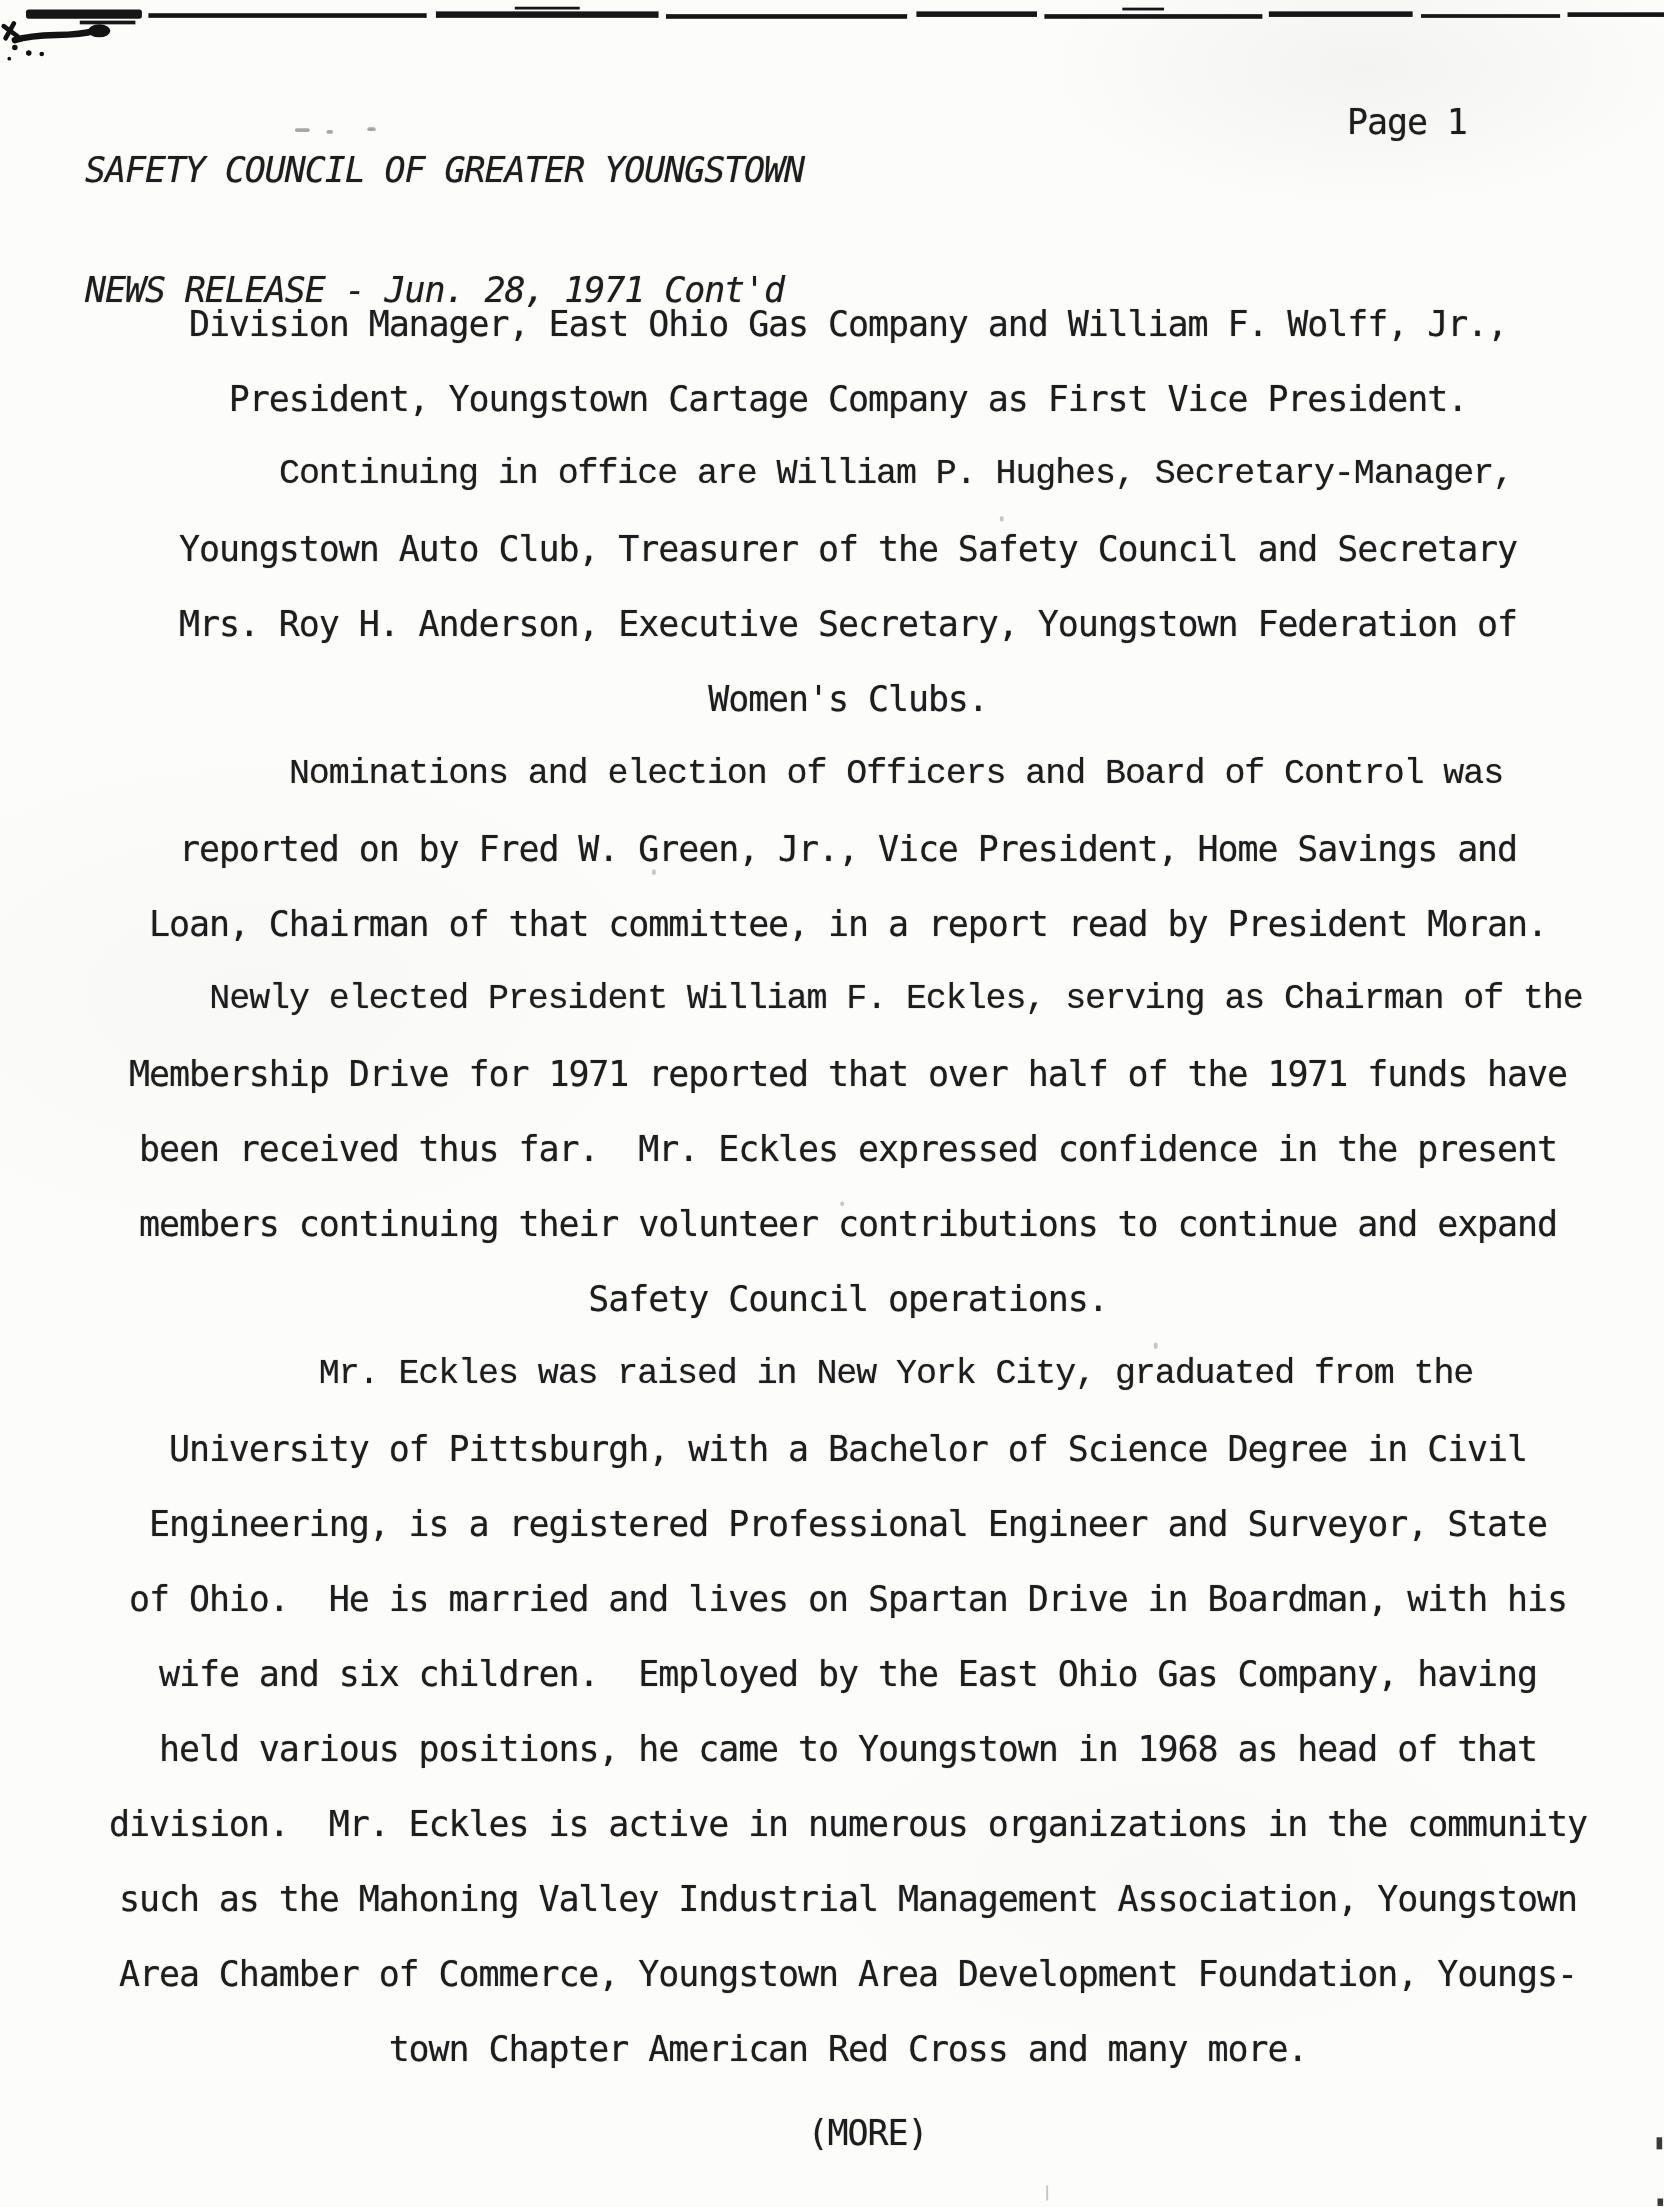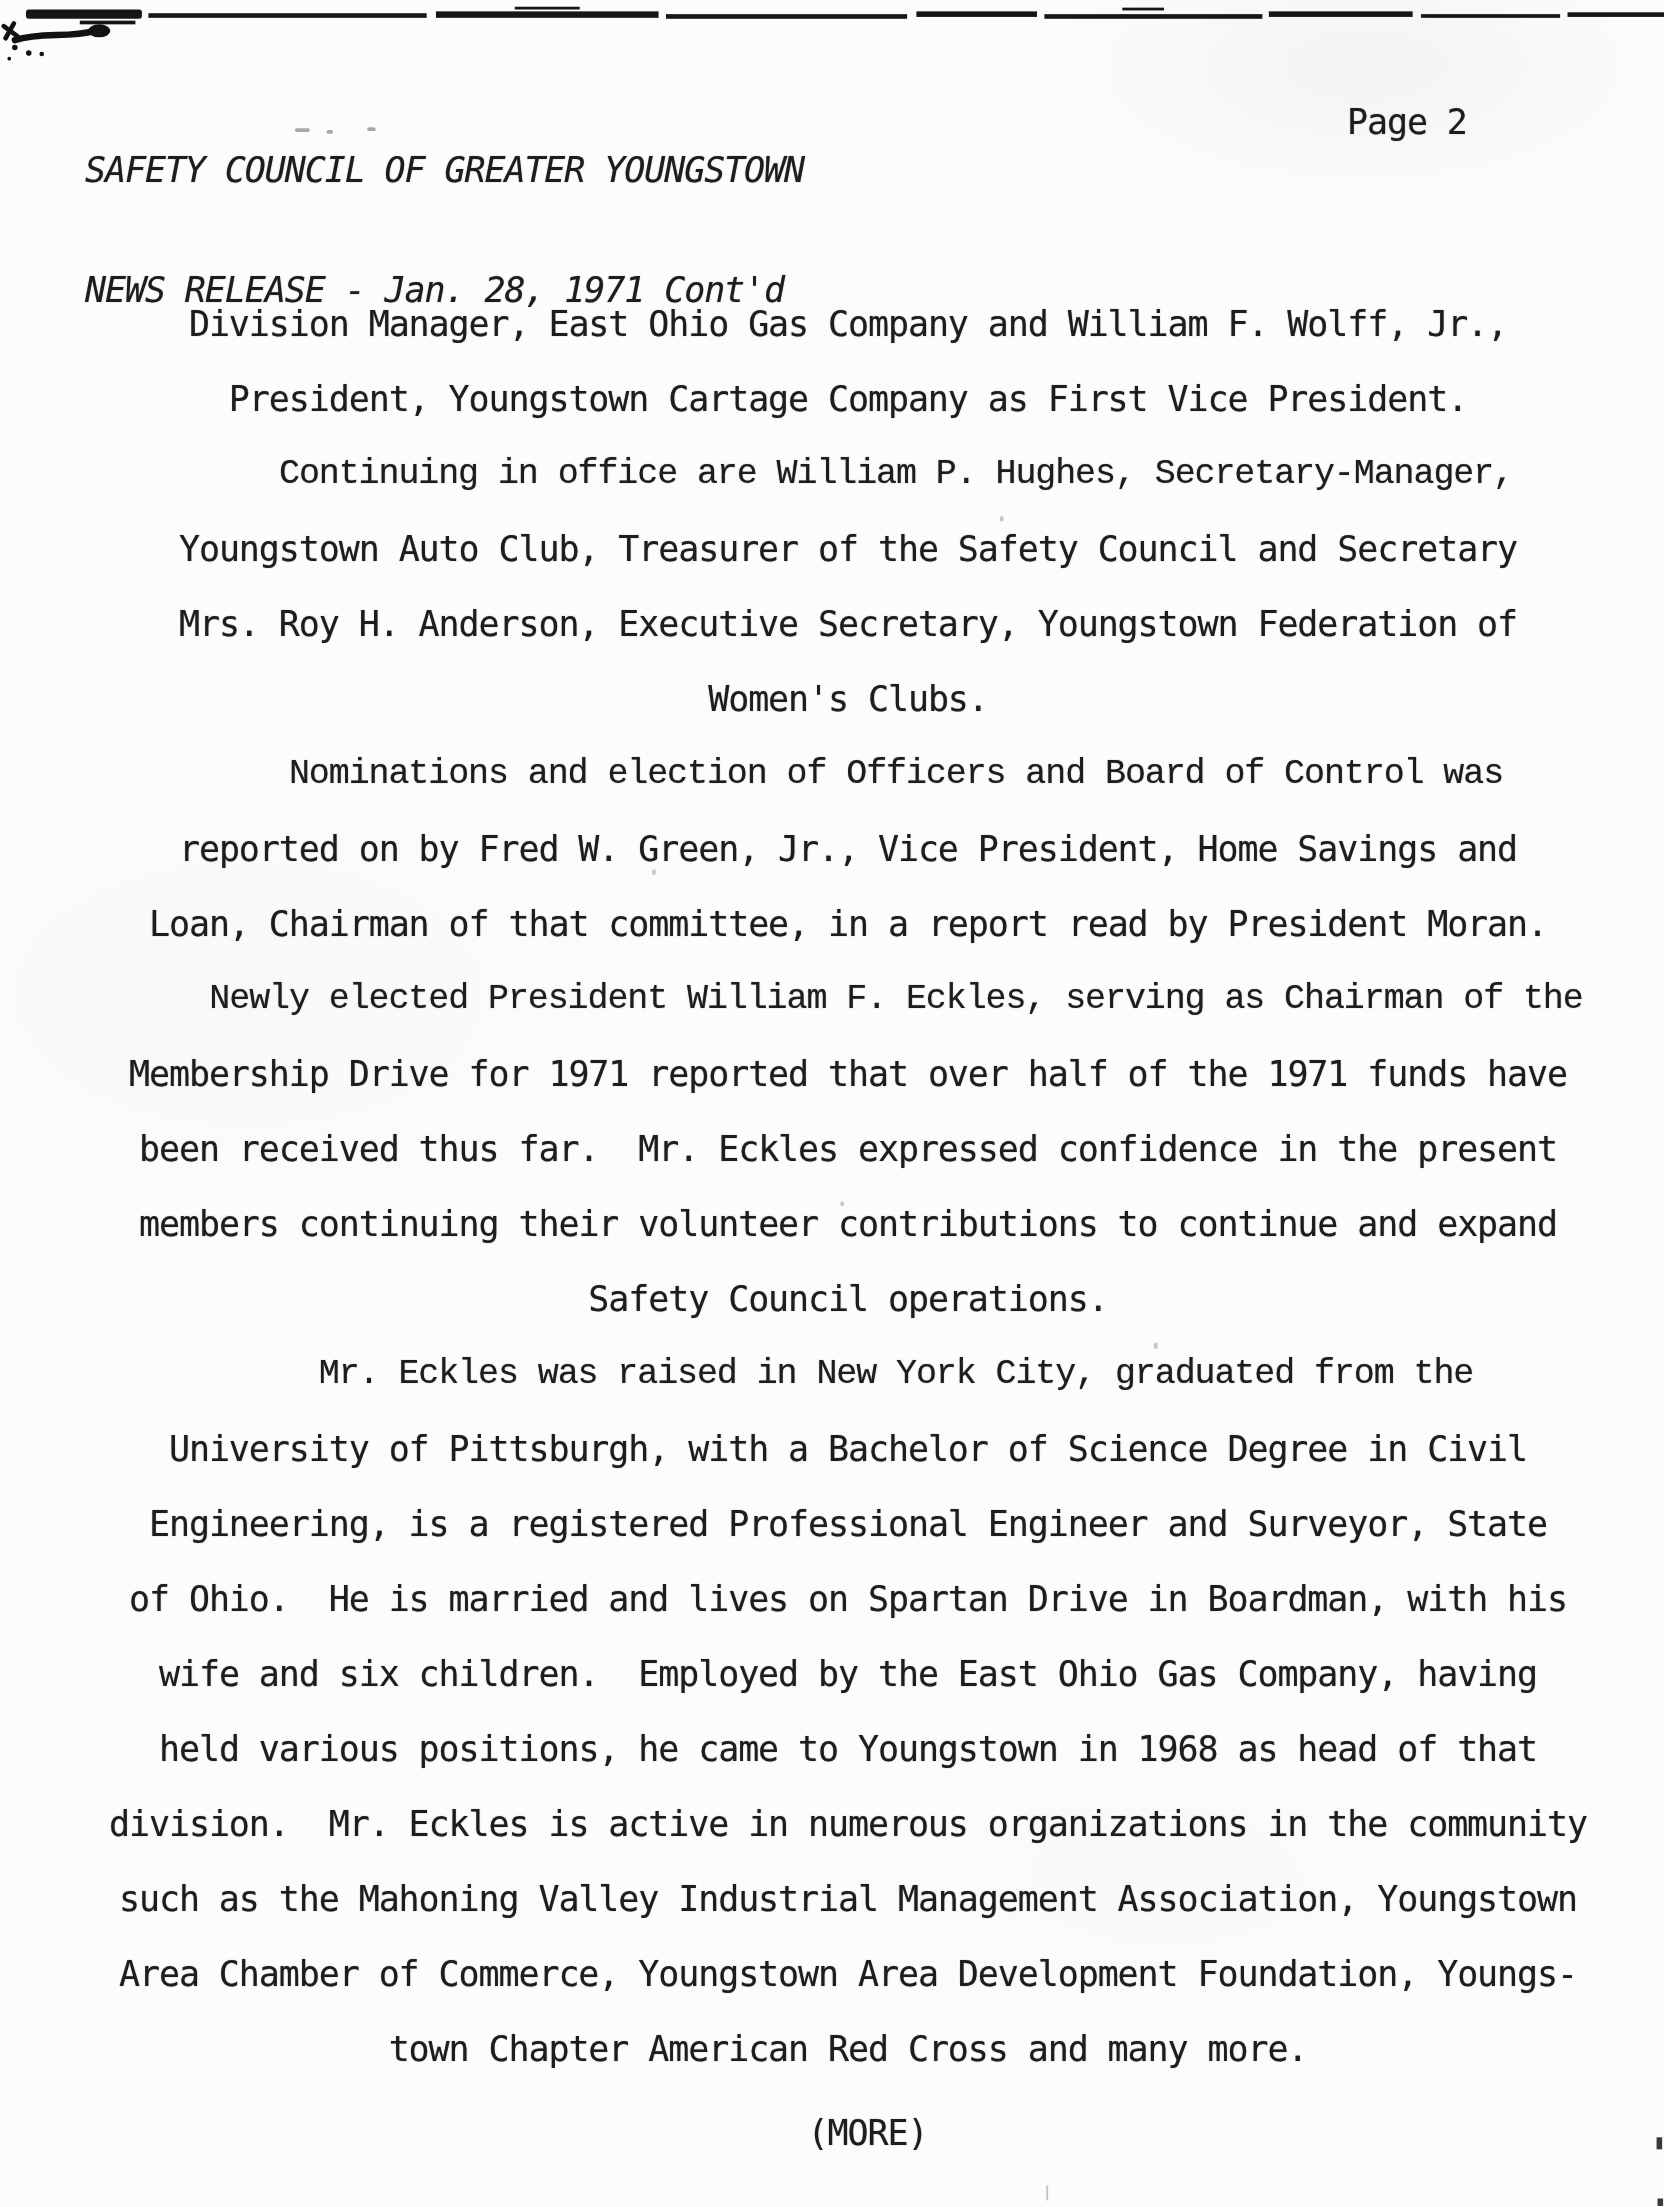--- a/index.html
+++ b/index.html
@@ -115,22 +115,22 @@
     </g>
     <g fill="#3a3a3a">
       <rect x="1786" y="2304" width="6" height="13"></rect>
       <rect x="1787" y="2370" width="6" height="8"></rect>
     </g>
     <rect x="1128" y="2356" width="2" height="16" fill="#c4c4c4"></rect>
   </svg>
 
   <div class="header-block typewriter">
     <div>SAFETY COUNCIL OF GREATER YOUNGSTOWN</div>
-    <div>NEWS RELEASE - Jan. 28, 1971 Cont'd</div>
+    <div>NEWS RELEASE - Jun. 28, 1971 Cont'd</div>
   </div>
-  <div class="page-number typewriter">Page 2</div>
+  <div class="page-number typewriter">Page 1</div>
 
   <div class="doc-body typewriter"><div class="line">Division Manager, East Ohio Gas Company and William F. Wolff, Jr.,</div><div class="line">President, Youngstown Cartage Company as First Vice President.</div><div class="line indent">Continuing in office are William P. Hughes, Secretary-Manager,</div><div class="line">Youngstown Auto Club, Treasurer of the Safety Council and Secretary</div><div class="line">Mrs. Roy H. Anderson, Executive Secretary, Youngstown Federation of</div><div class="line">Women's Clubs.</div><div class="line indent">Nominations and election of Officers and Board of Control was</div><div class="line">reported on by Fred W. Green, Jr., Vice President, Home Savings and</div><div class="line">Loan, Chairman of that committee, in a report read by President Moran.</div><div class="line indent">Newly elected President William F. Eckles, serving as Chairman of the</div><div class="line">Membership Drive for 1971 reported that over half of the 1971 funds have</div><div class="line">been received thus far.  Mr. Eckles expressed confidence in the present</div><div class="line">members continuing their volunteer contributions to continue and expand</div><div class="line">Safety Council operations.</div><div class="line indent">Mr. Eckles was raised in New York City, graduated from the</div><div class="line">University of Pittsburgh, with a Bachelor of Science Degree in Civil</div><div class="line">Engineering, is a registered Professional Engineer and Surveyor, State</div><div class="line">of Ohio.  He is married and lives on Spartan Drive in Boardman, with his</div><div class="line">wife and six children.  Employed by the East Ohio Gas Company, having</div><div class="line">held various positions, he came to Youngstown in 1968 as head of that</div><div class="line">division.  Mr. Eckles is active in numerous organizations in the community</div><div class="line">such as the Mahoning Valley Industrial Management Association, Youngstown</div><div class="line">Area Chamber of Commerce, Youngstown Area Development Foundation, Youngs-</div><div class="line">town Chapter American Red Cross and many more.</div></div>
 
   <div class="more-marker typewriter">(MORE)</div>
 
 </div>
 
 
 </body></html>

